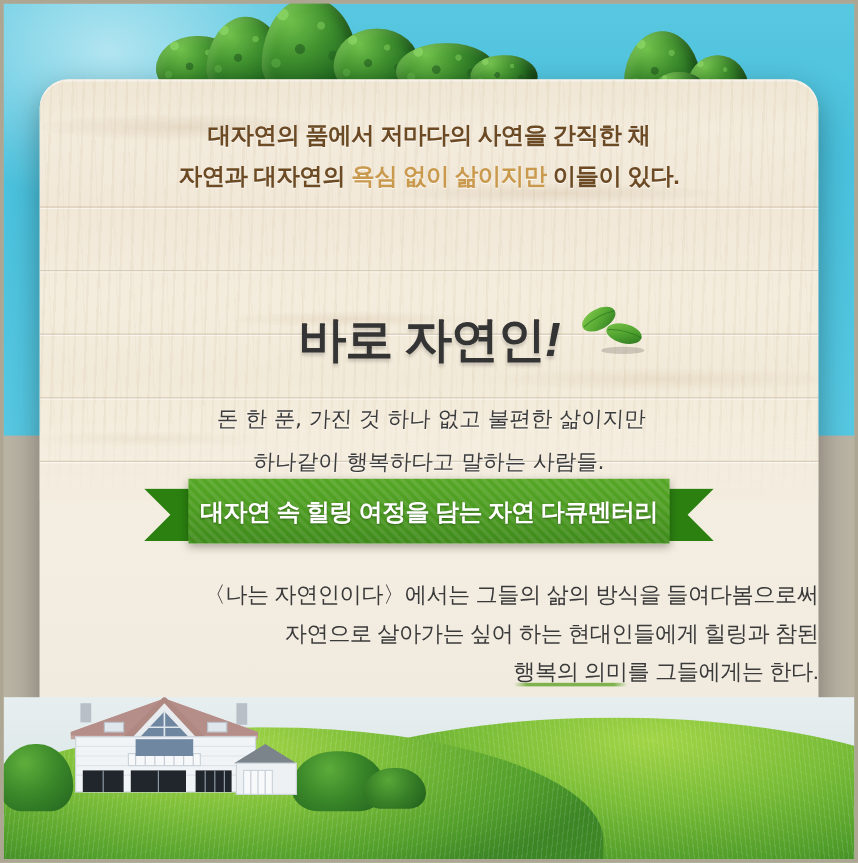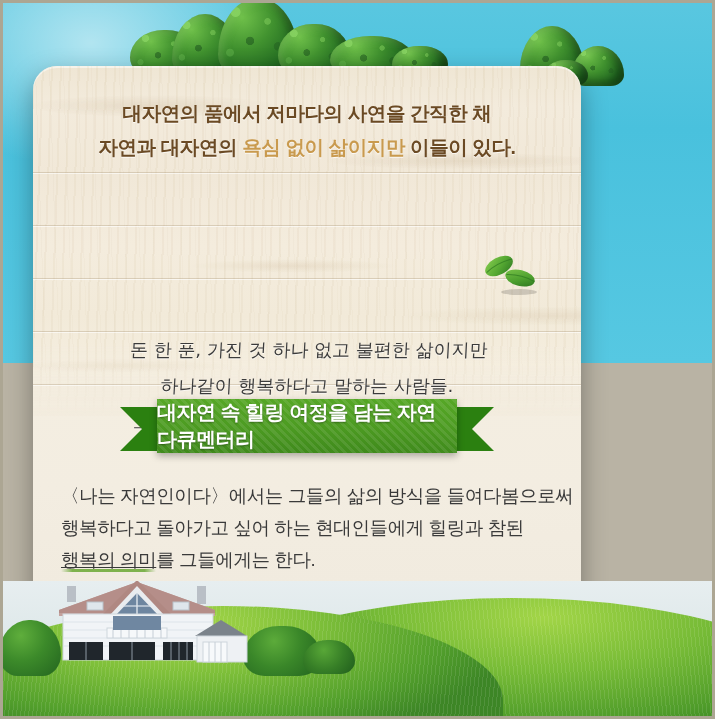--- a/index.html
+++ b/index.html
@@ -40,21 +40,21 @@
     background:
       radial-gradient(circle at 22% 18%, rgba(150,225,110,.55) 0 5%, rgba(0,0,0,0) 6%),
       radial-gradient(circle at 62% 30%, rgba(140,215,100,.45) 0 4%, rgba(0,0,0,0) 5%),
       radial-gradient(circle at 40% 55%, rgba(20,70,25,.45) 0 6%, rgba(0,0,0,0) 7%),
       radial-gradient(circle at 75% 62%, rgba(30,85,30,.4) 0 5%, rgba(0,0,0,0) 6%),
       radial-gradient(circle at 15% 70%, rgba(110,190,85,.4) 0 4%, rgba(0,0,0,0) 5%);
     mix-blend-mode:normal;
   }
   
   #panel{
-    position:absolute;left:33px;top:66px;width:548px;height:600px;
+    position:absolute;left:33px;top:66px;width:649px;height:600px;
     border-radius:24px;
     background:
       linear-gradient(180deg,
         #efe6d4 0px, #f3ebdc 40px, #f1e8d8 110px, #f4ecdd 180px,
         #f2ead9 250px, #f5eedf 300px, #f4eee1 340px,
         #f3ede1 420px, #f1ebdf 520px, #eee7da 600px);
     box-shadow:0 10px 26px rgba(0,0,0,.34), 0 2px 0 rgba(255,255,255,.5) inset;
     overflow:hidden;z-index:10;
   }
   
@@ -111,39 +111,38 @@
     position:absolute;top:8px;width:62px;height:44px;background:#2b8010;
   }
   .tail.l{left:87px;clip-path:polygon(0 0,100% 0,100% 100%,0 100%,22px 50%);}
   .tail.r{right:87px;clip-path:polygon(0 0,100% 0,calc(100% - 22px) 50%,100% 100%,0 100%);}
   #ribbonbar{
     position:absolute;left:124px;right:124px;top:0;height:54px;
     background:
       repeating-linear-gradient(45deg, rgba(255,255,255,.085) 0 3px, rgba(0,0,0,0) 3px 6px),
       linear-gradient(180deg,#56a726 0%,#4d9c22 48%,#3f8a1c 100%);
     box-shadow:0 3px 7px rgba(0,0,0,.30);
-    display:flex;align-items:flex-end;justify-content:center;
+    display:flex;align-items:center;justify-content:center;
   }
   #ribbontext{
     color:#fff;font-size:20px;font-weight:bold;letter-spacing:-.5px;
     text-shadow:0 1px 2px rgba(0,0,0,.35);
   }
   
   #closing{
-    position:absolute;left:0;right:0;top:414px;text-align:left;
+    position:absolute;left:0;right:0;top:414px;text-align:right;
     font-size:18.5px;line-height:32px;color:#3a3a3a;letter-spacing:-.4px;
     font-weight:normal;
     margin-left:28px;
   }
   #closing .under{
     background:linear-gradient(90deg,rgba(120,175,70,0) 0%,rgba(120,175,70,.95) 12%,rgba(120,175,70,.95) 88%,rgba(120,175,70,0) 100%);
     background-repeat:no-repeat;
     background-size:100% 3px;background-position:0 95%;
     padding-bottom:3px;
-    text-decoration:underline;
   }
   
   #ground{
     position:absolute;left:3px;bottom:3px;width:709px;height:135px;
     background:linear-gradient(180deg,#e7eef0 0%,#dfe9ea 40%,#d6e4e2 100%);
     overflow:hidden;z-index:20;
   }
   .hill{position:absolute;bottom:0;}
   #hillL{
     left:-60px;width:560px;height:110px;
@@ -317,36 +316,37 @@
         <ellipse cx="26" cy="18" rx="15" ry="8.5" fill="url(#lg1)"></ellipse>
         <path d="M12 18 Q26 14 41 18" stroke="#2c7620" stroke-width="1" fill="none" opacity=".7"></path>
       </g>
       <g transform="rotate(14 47 30)">
         <ellipse cx="47" cy="30" rx="15" ry="8" fill="url(#lg2)"></ellipse>
         <path d="M33 30 Q47 26 62 30" stroke="#2c7620" stroke-width="1" fill="none" opacity=".7"></path>
       </g>
       <ellipse cx="46" cy="44" rx="18" ry="3" fill="rgba(0,0,0,.16)"></ellipse>
     </svg>
 
+    <div id="title" class="ko"><span>바로 자연인</span><span class="mark">!</span></div>
 
     <div id="hand">
       <div>돈 한 푼, 가진 것 하나 없고 불편한 삶이지만</div>
       <div>하나같이 행복하다고 말하는 사람들.</div>
       <div>그들에게는 어떤 행복의 비결이 있는 걸까?</div>
     </div>
 
     <div id="ribbon">
       <div class="tail l"></div>
       <div class="tail r"></div>
       <div id="ribbonbar">
         <span id="ribbontext" class="ko">대자연 속 힐링 여정을 담는 자연 다큐멘터리</span>
       </div>
     </div>
 
     <div id="closing" class="ko">
       <div>〈나는 자연인이다〉에서는 그들의 삶의 방식을 들여다봄으로써</div>
-      <div>행복하다고 돌아가고 싶어 하는 현대인들에게 힐링과 참된</div>
+      <div>자연으로 살아가는 싶어 하는 현대인들에게 힐링과 참된</div>
       <div><span class="under">행복의 의미</span><span>를 그들에게는 한다.</span></div>
     </div>
   </div>
 
   <div id="frame"></div>
 </div>
 
 </body></html>

